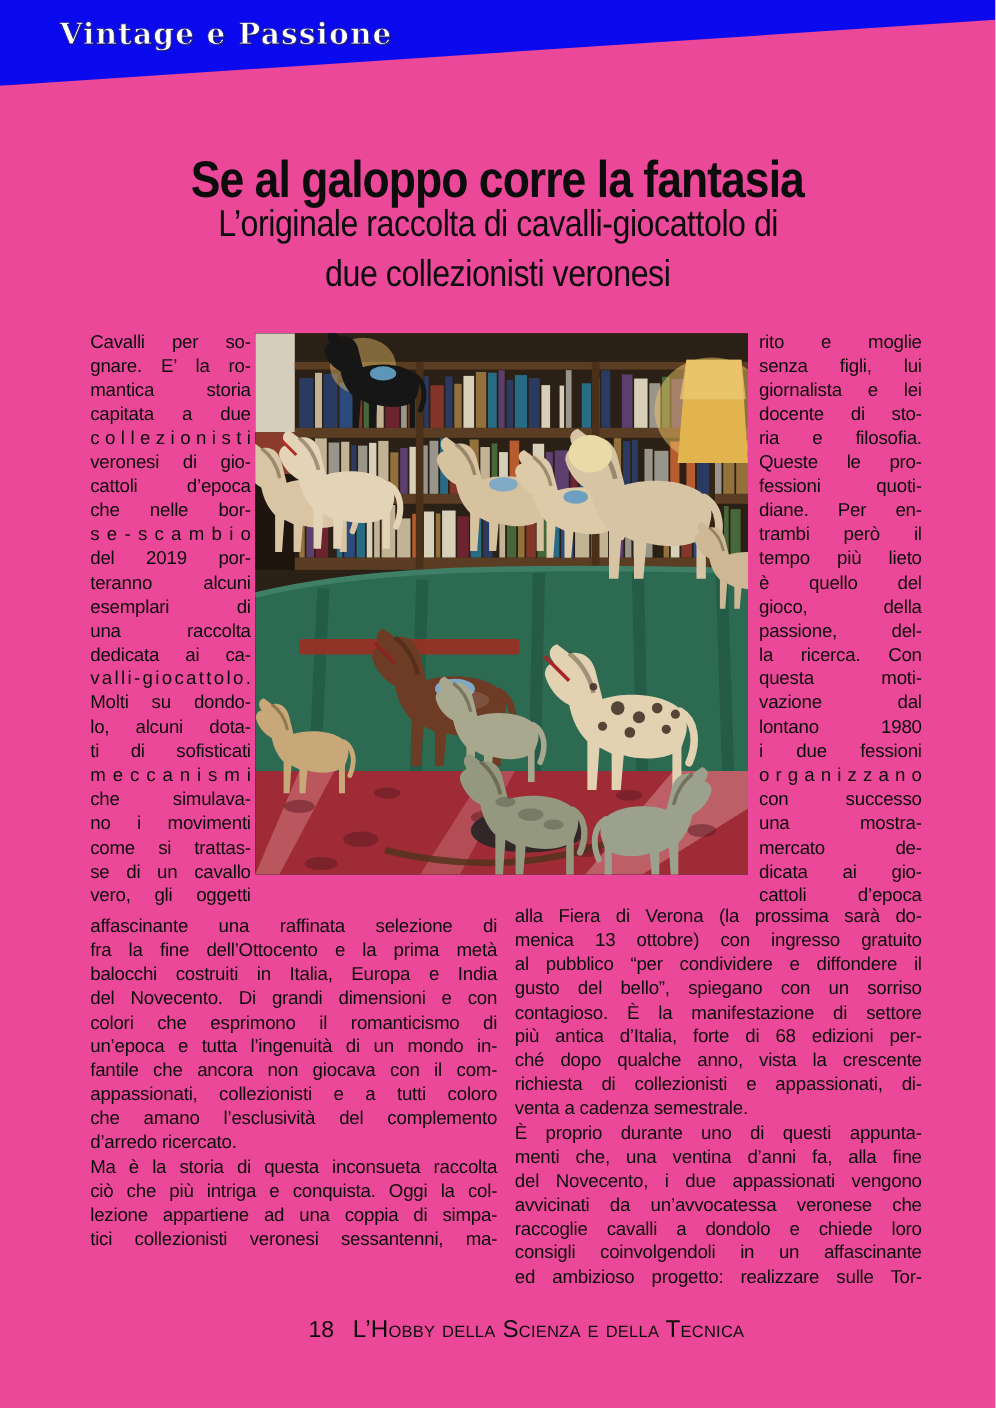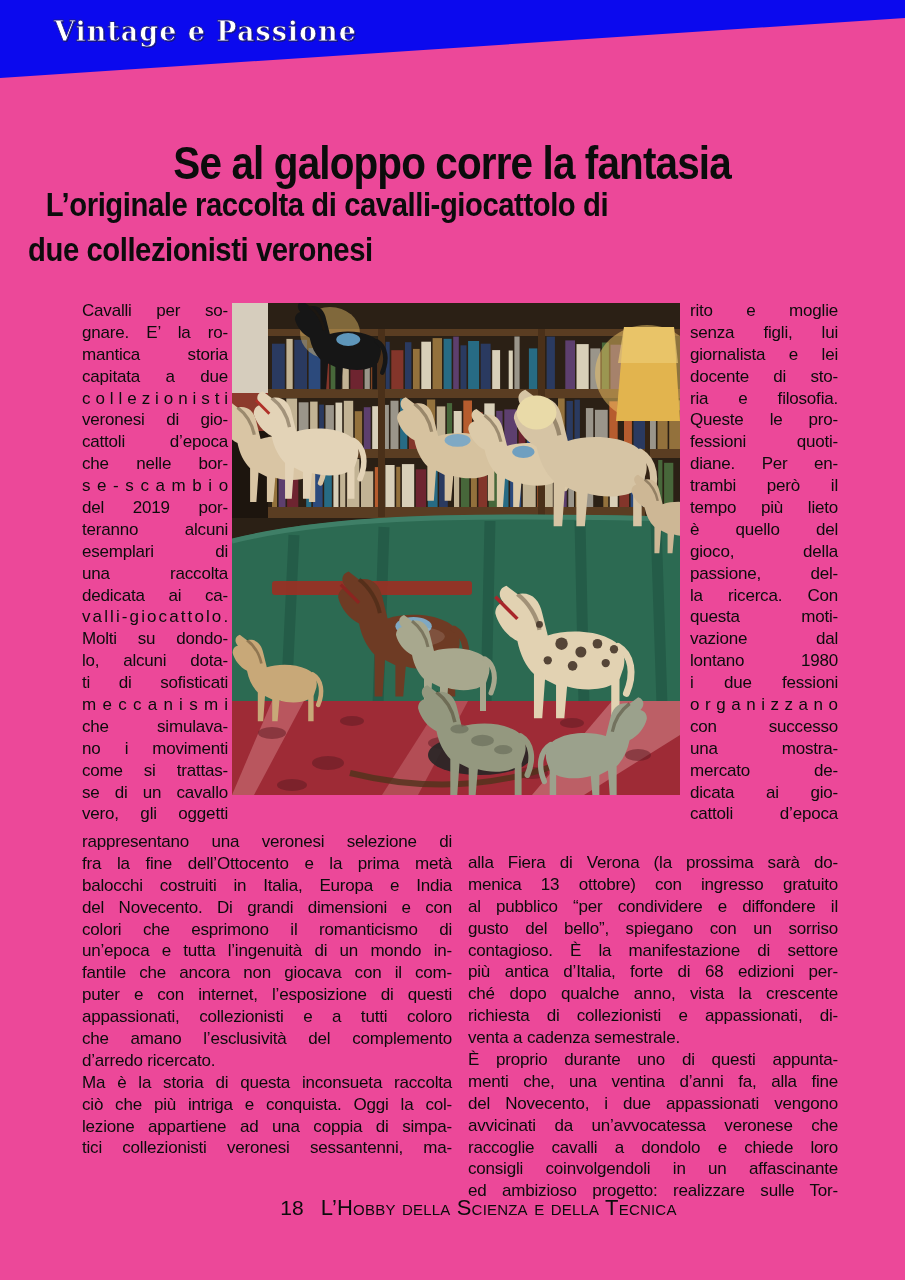--- a/index.html
+++ b/index.html
@@ -8,31 +8,31 @@
   
   .band{position:absolute;left:0;top:0;width:905px;height:80px;background:var(--accent,#0b09ee);
         clip-path:polygon(0 0,100% 0,100% 18px,0 78px);}
   .band-label{position:absolute;left:54px;top:16px;font-family:"DejaVu Serif",serif;font-weight:bold;
         font-size:27px;color:#ffffff;letter-spacing:1px;-webkit-text-stroke:0.8px #1c1c8e;
         text-shadow:1px 1px 0 #15157a;}
   
   .title{position:absolute;left:0;top:135px;width:905px;text-align:center;font-weight:bold;
         font-size:47px;letter-spacing:-1px;white-space:nowrap;}
   .title .cond,.subtitle .cond{display:inline-block;transform:scaleX(0.86);transform-origin:50% 50%;white-space:nowrap;}
-  .subtitle{position:absolute;left:0;top:182px;width:905px;text-align:left;font-weight:bold;
+  .subtitle{position:absolute;left:0;top:182px;width:905px;text-align:center;font-weight:normal;
         font-size:34px;line-height:45px;letter-spacing:-0.5px;}
   
   .col{position:absolute;font-size:17px;letter-spacing:-0.2px;}
   .tline{height:21.9px;line-height:21.9px;text-align:justify;text-align-last:justify;white-space:nowrap;}
   .tline.pend{text-align-last:left;}
   .tline.spread{display:flex;justify-content:space-between;}
   #colNL{left:82px;top:300px;width:146px;}
   #colNR{left:690px;top:300px;width:148px;}
   #colWL{left:82px;top:831px;width:370px;}
-  #colWR{left:468px;top:852px;width:370px;}
+  #colWR{left:468px;top:822px;width:370px;}
   
   .photo{position:absolute;left:232px;top:303px;width:448px;height:492px;background:#2b2015;}
   .photo svg{display:block;width:448px;height:492px;}
   
   .footer{position:absolute;left:0;top:1195px;width:905px;display:flex;justify-content:center;align-items:baseline;gap:17px;transform:translateX(26px);}
   .pageno{font-size:21px;font-weight:normal;}
   .mag{font-size:22px;font-variant:small-caps;letter-spacing:0.2px;font-weight:500;}
 </style>
 </head>
 <body>
@@ -416,28 +416,27 @@
         <span>n</span>
         <span>o</span>
       </div>
       <div class="tline">con successo</div>
       <div class="tline">una mostra-</div>
       <div class="tline">mercato de-</div>
       <div class="tline">dicata ai gio-</div>
       <div class="tline">cattoli d’epoca</div>
     </div>
   <div id="colWL" class="col">
-      <div class="tline">rappresentano una veronesi selezione di</div>
+      <div class="tline">affascinante una raffinata selezione di</div>
       <div class="tline">fra la fine dell’Ottocento e la prima metà</div>
       <div class="tline">balocchi costruiti in Italia, Europa e India</div>
       <div class="tline">del Novecento. Di grandi dimensioni e con</div>
       <div class="tline">colori che esprimono il romanticismo di</div>
       <div class="tline">un’epoca e tutta l’ingenuità di un mondo in-</div>
       <div class="tline">fantile che ancora non giocava con il com-</div>
-      <div class="tline">puter e con internet, l’esposizione di questi</div>
       <div class="tline">appassionati, collezionisti e a tutti coloro</div>
       <div class="tline">che amano l’esclusività del complemento</div>
       <div class="tline pend">d’arredo ricercato.</div>
       <div class="tline">Ma è la storia di questa inconsueta raccolta</div>
       <div class="tline">ciò che più intriga e conquista. Oggi la col-</div>
       <div class="tline">lezione appartiene ad una coppia di simpa-</div>
       <div class="tline">tici collezionisti veronesi sessantenni, ma-</div>
     </div>
   <div id="colWR" class="col">
       <div class="tline">alla Fiera di Verona (la prossima sarà do-</div>

